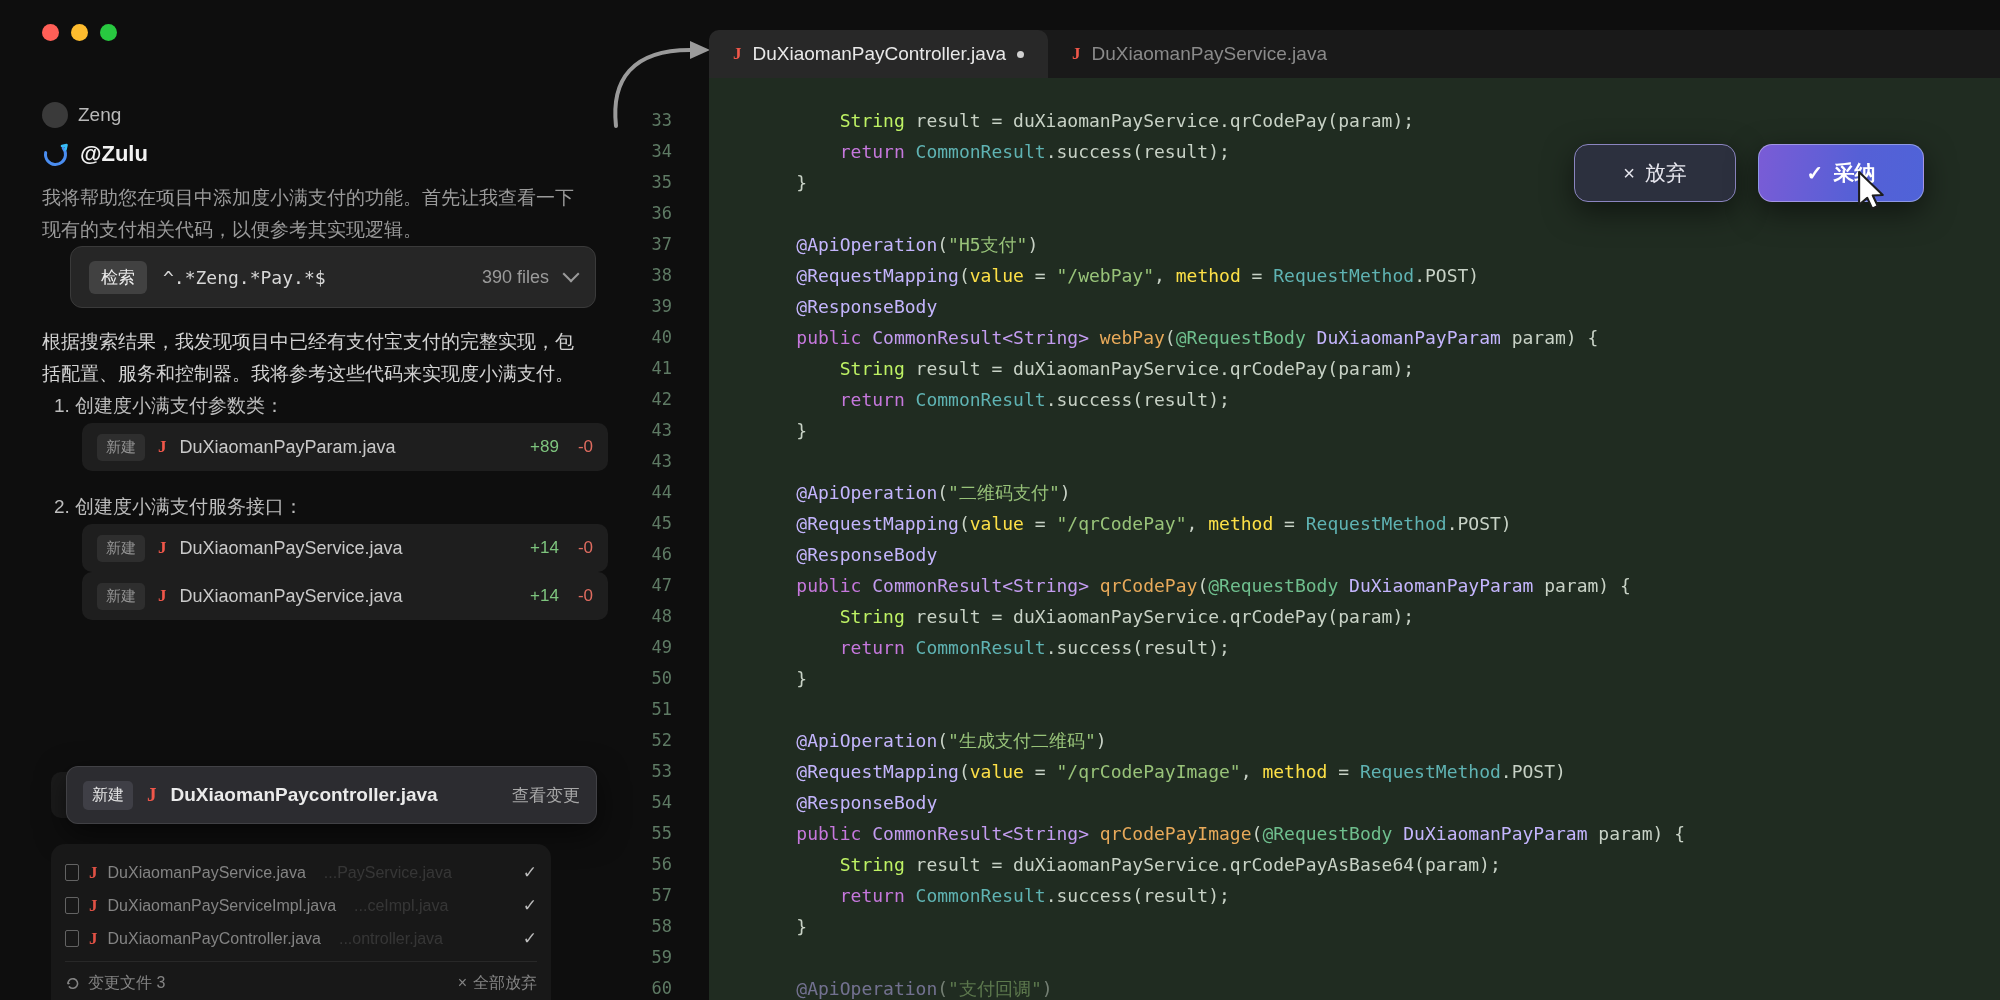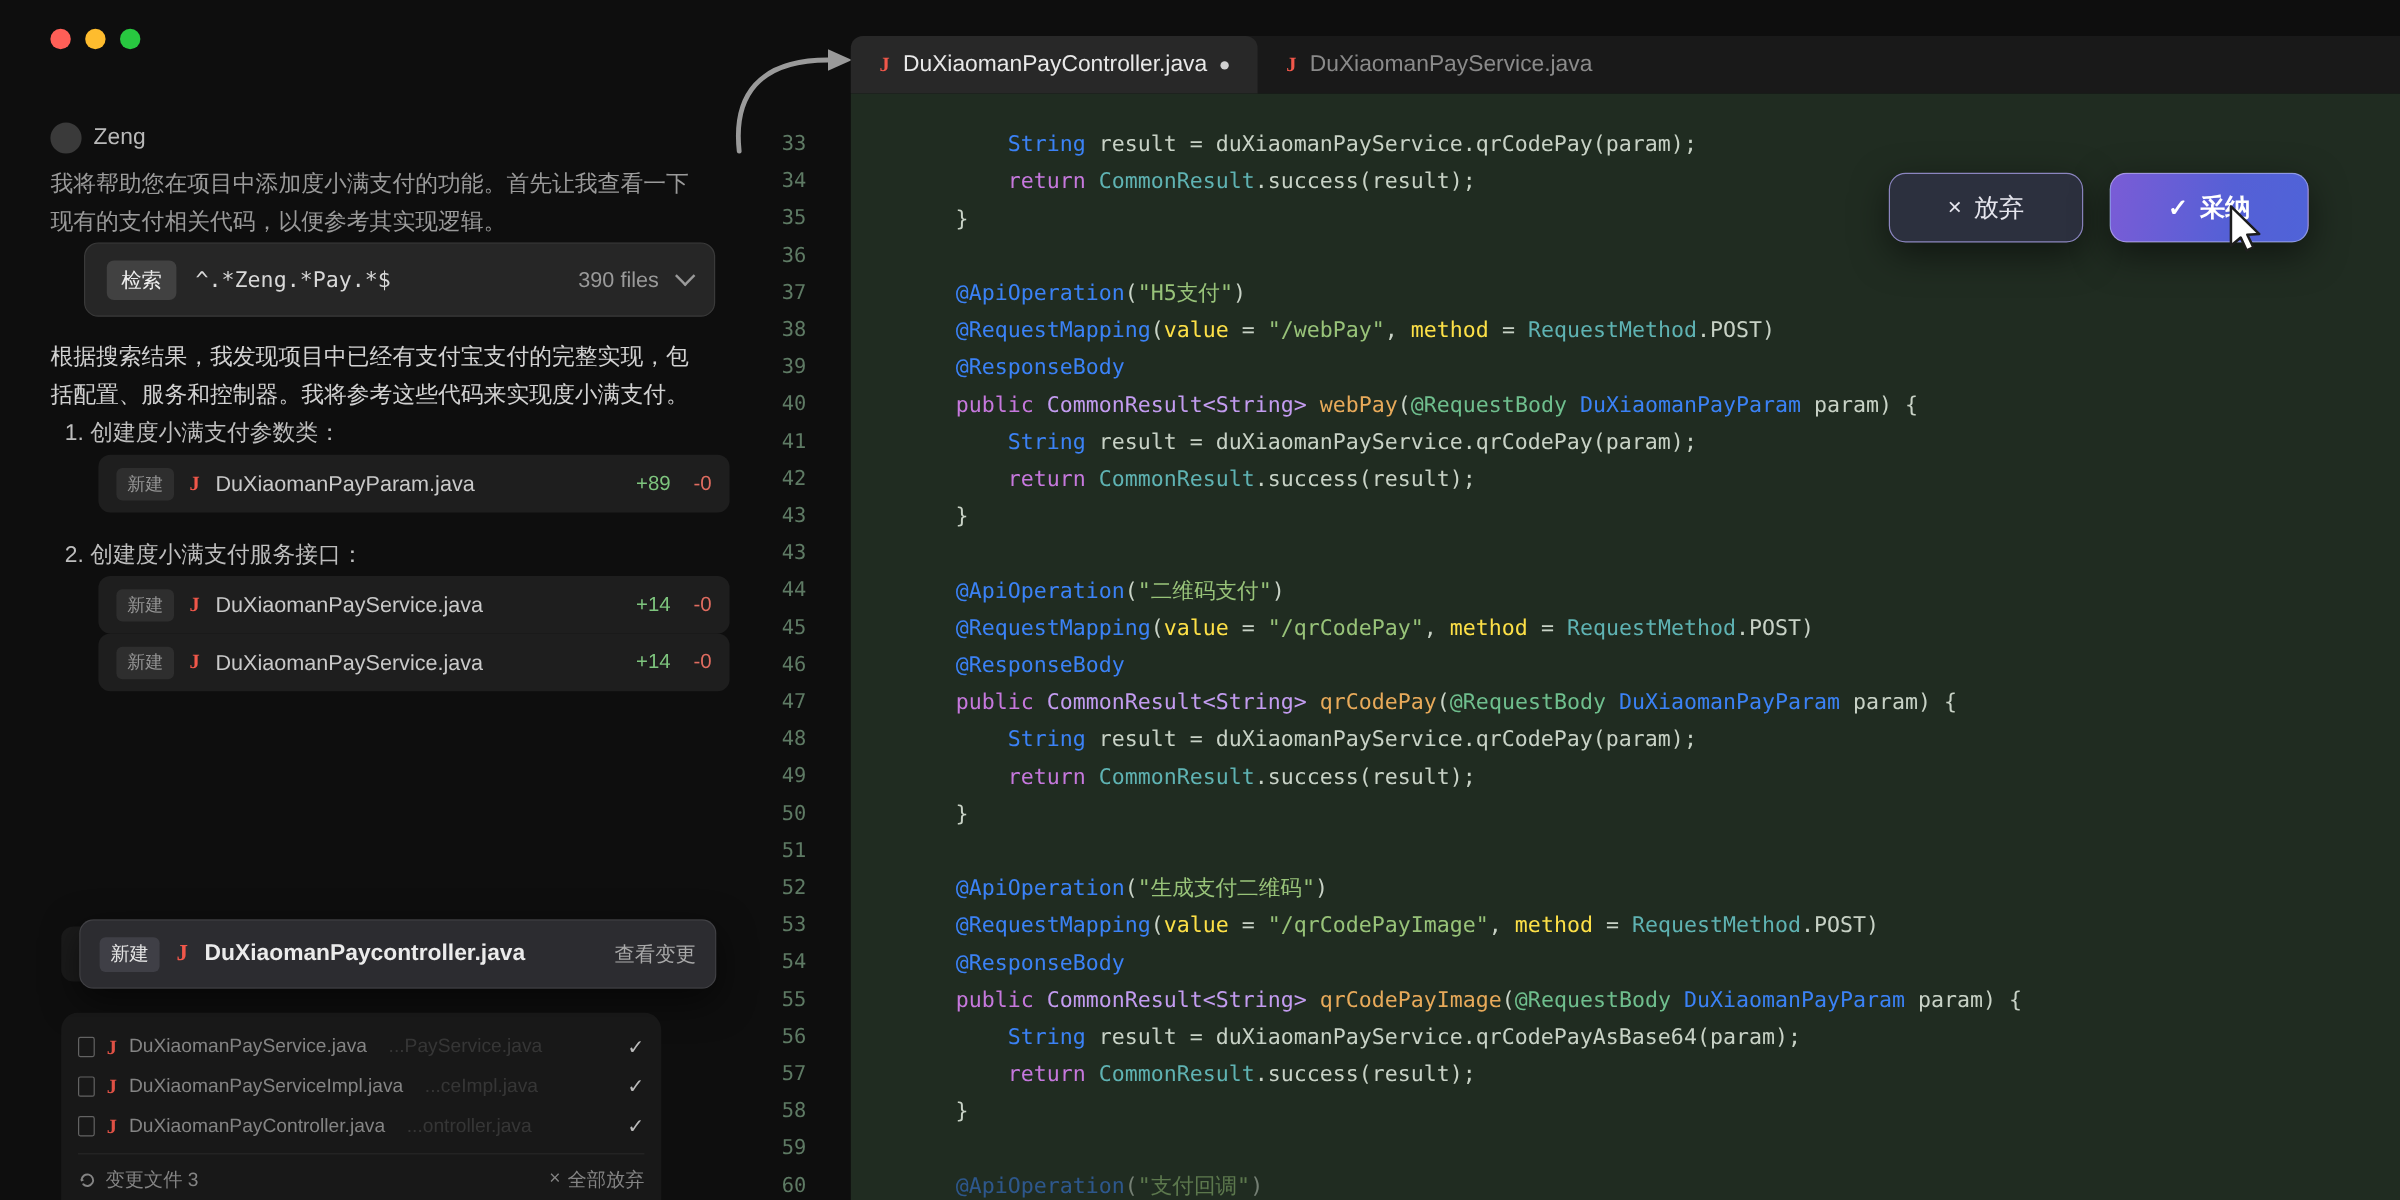--- a/index.html
+++ b/index.html
@@ -71,22 +71,22 @@
   .tlabel{font-size:19px;color:#8a8a8a;}
   .tab.active .tlabel{color:#e8e8e8;}
   .mdot{width:7px;height:7px;border-radius:50%;background:#d0d0d0;}
   .codebg{position:absolute;left:709px;top:78px;right:0;bottom:0;background:#202c21;}
   .gutter{position:absolute;left:600px;top:78px;width:92px;bottom:0;padding-top:27px;
           font-family:"DejaVu Sans Mono",monospace;font-size:17px;color:#5e7a64;}
   .gln{height:31px;line-height:31px;text-align:right;padding-right:20px;}
   #codelines{padding:27px 0 0 44px;}
   .cln{height:31px;line-height:31px;font-family:"DejaVu Sans Mono",monospace;font-size:18px;white-space:pre;}
   .cln.dim{opacity:.5;}
-  .tk-pl{color:#c8d2c6}.tk-kw{color:#c678dd}.tk-an{color:#3b82f6}.tk-ag{color:#6fbf8e}
-  .tk-st{color:#98c379}.tk-ty{color:#c39cf0}.tk-tn{color:#3b82f6}.tk-cl{color:#5fb3b3}
+  .tk-pl{color:#c8d2c6}.tk-kw{color:#c678dd}.tk-an{color:#c4b5fd}.tk-ag{color:#6fbf8e}
+  .tk-st{color:#98c379}.tk-ty{color:#c39cf0}.tk-tn{color:#bef264}.tk-cl{color:#5fb3b3}
   .tk-me{color:#e8aa5a}.tk-pr{color:#fde047}
 
   
   .btn{position:absolute;top:144px;height:56px;border-radius:14px;display:flex;align-items:center;
        justify-content:center;gap:10px;font-size:21px;box-shadow:0 10px 30px rgba(0,0,0,.5);cursor:pointer;}
   .btn-discard{left:1574px;width:160px;background:rgba(48,50,70,.78);border:1px solid #8b85c0;color:#e6e6ee;}
   .btn-accept{left:1758px;width:164px;background:linear-gradient(100deg,#7a5cd6 0%,#5560d6 60%,#4f63d8 100%);
               border:1px solid rgba(255,255,255,.35);color:#fff;font-weight:600;}
   .bicon{font-size:20px;}
   .cursor{position:absolute;left:1848px;top:168px;}
@@ -101,20 +101,27 @@
     <span class="tl" style="background: rgb(254, 188, 46);"></span>
     <span class="tl" style="background: rgb(40, 200, 64);"></span>
   </div>
 
   <aside class="chat">
     <div class="user-row">
       <span class="avatar"></span>
       <span class="uname">Zeng</span>
     </div>
 
+    <div class="zulu-row">
+      <svg width="27" height="27" viewBox="0 0 27 27">
+        <circle cx="13.5" cy="13.5" r="10" fill="none" stroke="#4a8df0" stroke-width="3" stroke-dasharray="40 23" stroke-linecap="round" transform="rotate(-40 13.5 13.5)"></circle>
+        <path d="M20 5 l4.5 -1 l-1 4.5" fill="none" stroke="#37bdf8" stroke-width="2.6" stroke-linecap="round" stroke-linejoin="round"></path>
+      </svg>
+      <span class="zname">@Zulu</span>
+    </div>
     <p class="asst-msg">我将帮助您在项目中添加度小满支付的功能。首先让我查看一下现有的支付相关代码，以便参考其实现逻辑。</p>
 
     <div class="search-card">
       <span class="chip">检索</span>
       <span class="regex">^.*Zeng.*Pay.*$</span>
       <span class="fcount">390 files</span>
       <span class="chev"></span>
     </div>
 
     <p class="analysis">根据搜索结果，我发现项目中已经有支付宝支付的完整实现，包括配置、服务和控制器。我将参考这些代码来实现度小满支付。</p>

